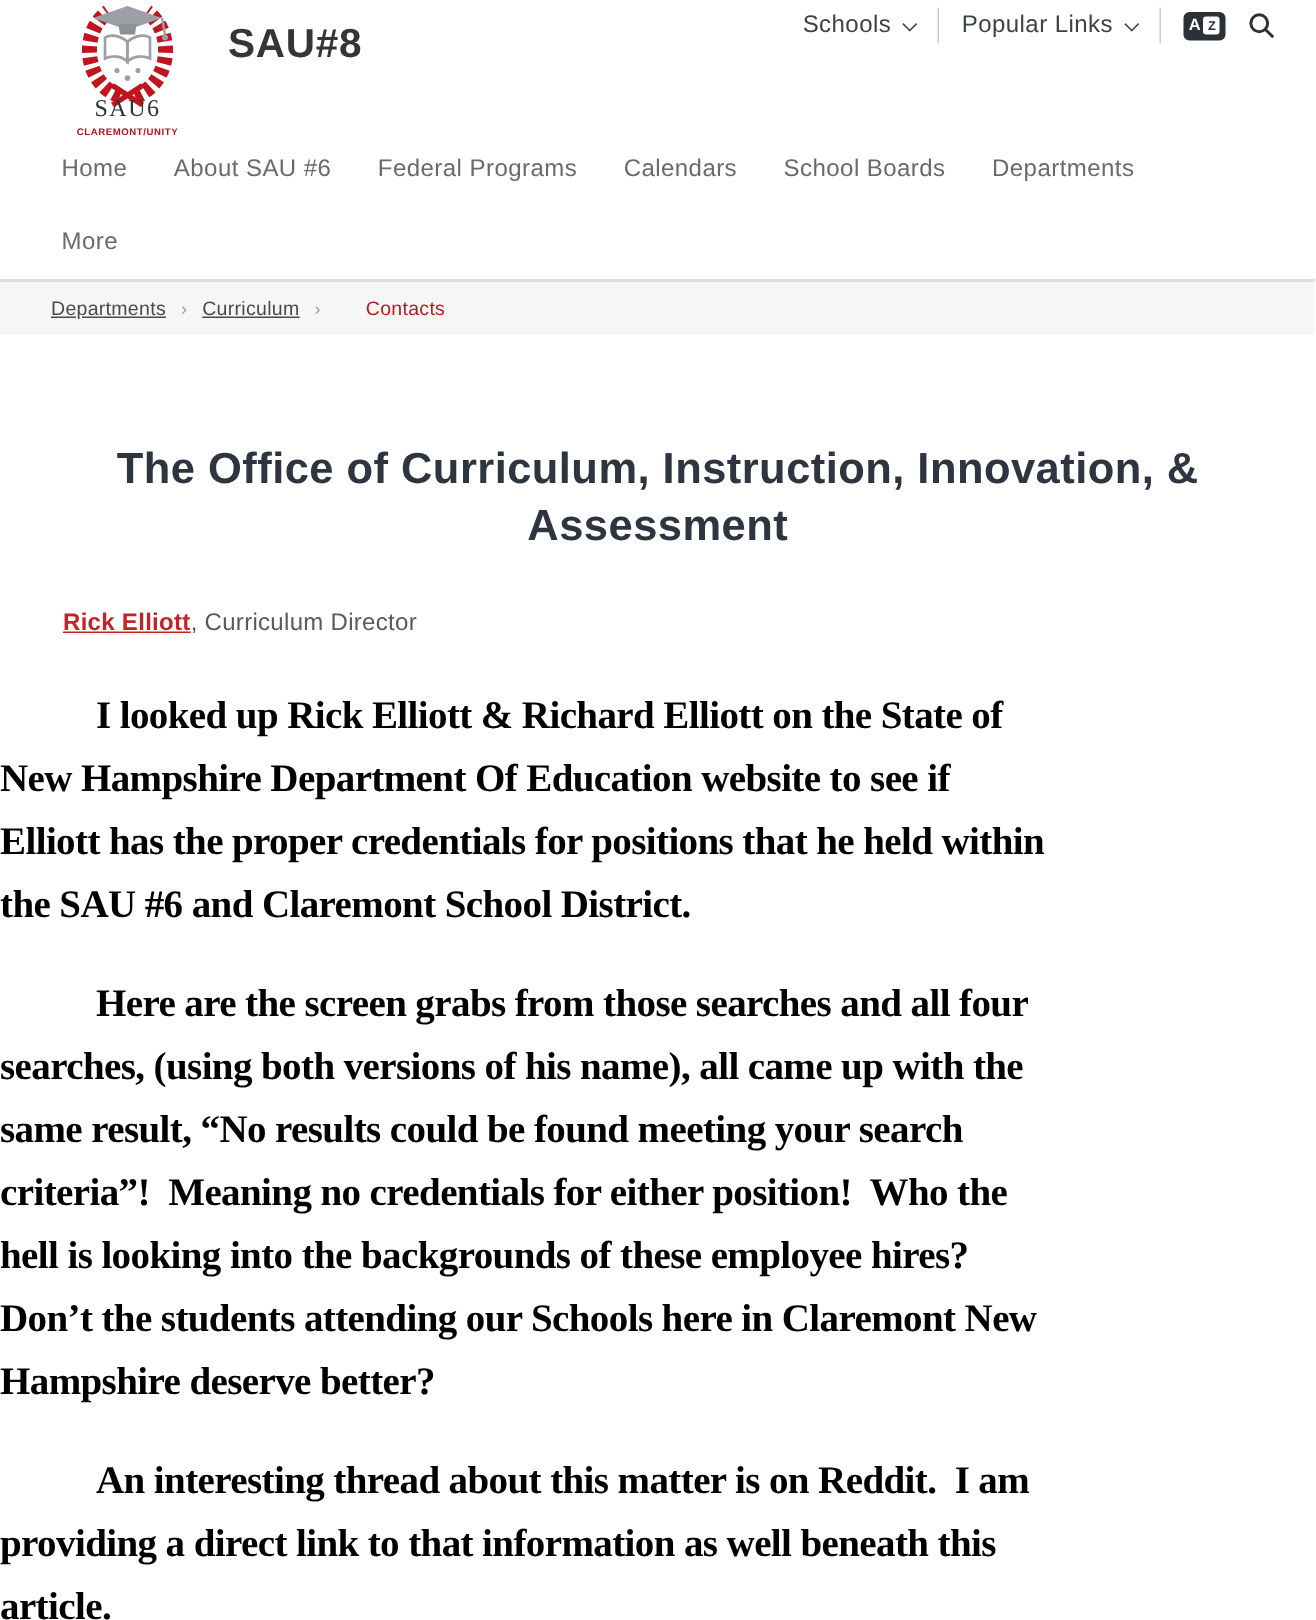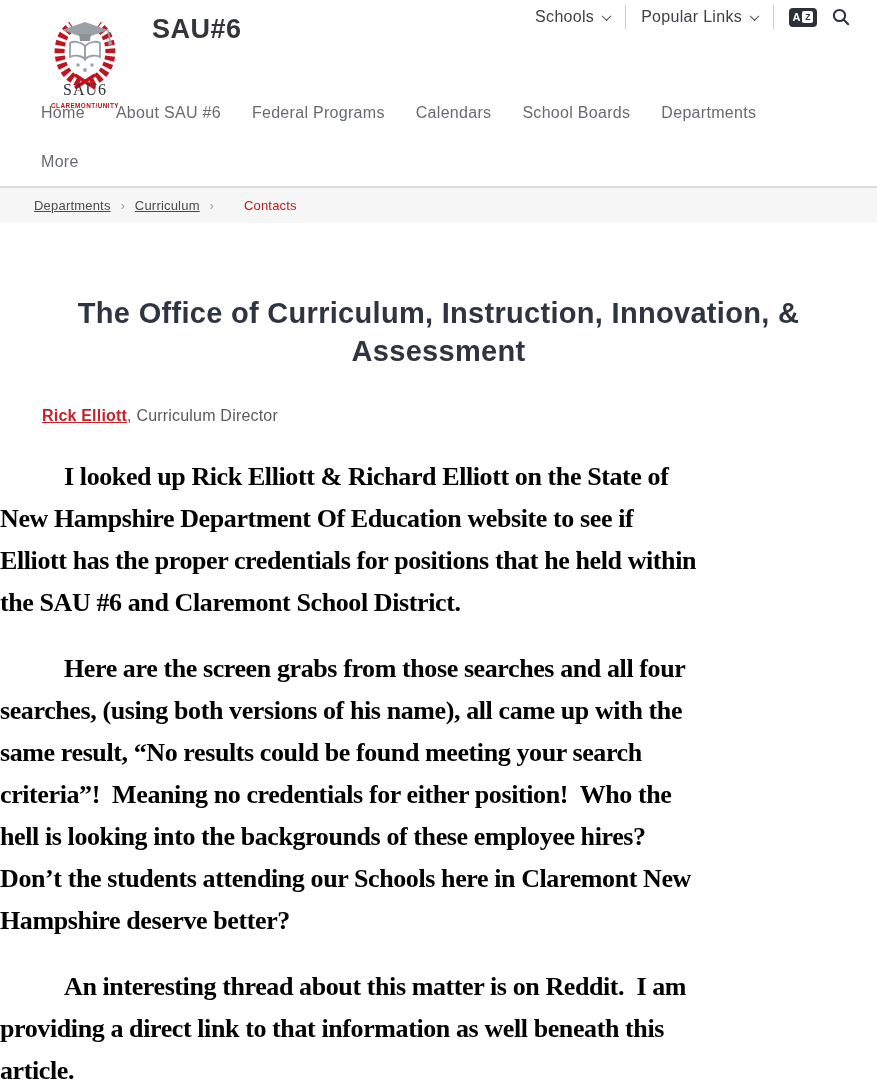--- a/index.html
+++ b/index.html
@@ -9,21 +9,21 @@
     width:877px; height:1080px;
     margin:0 auto;
     background:#fff;
     overflow:hidden;
     font-family:"Liberation Sans", sans-serif;
     color:#3e4247;
   }
 
   
   .site-header { position:relative; height:95px; }
-  .logo { position:absolute; left:44px; top:19px; width:82px; height:93px; cursor:pointer;text-decoration:underline; }
+  .logo { position:absolute; left:44px; top:1px; width:82px; height:93px; cursor:pointer;text-decoration:underline; }
   .brand { position:absolute; left:152px; top:14px; }
   .site-title { font-size:27px; font-weight:800; color:#333538; letter-spacing:0.5px; }
   .tagline { margin-top:9px; font-size:17.5px; color:#9b9b9b; letter-spacing:0.3px; }
 
   .utility { position:absolute; top:5px; right:27px; display:flex; align-items:center; gap:15px; }
   .util-link { display:flex; align-items:center; font-size:16px; color:#3e4247; cursor:pointer; letter-spacing:0.3px; }
   .chev { width:7px; height:7px; border-right:1.8px solid #3e4247; border-bottom:1.8px solid #3e4247;
           transform:rotate(45deg) translate(-1px,-1px); display:inline-block; margin-left:9px; }
   .vdiv { width:1px; height:24px; background:#cccccc; }
   .ticon { width:28px; height:19px; background:#2b3137; border-radius:4px;
@@ -84,21 +84,21 @@
         <circle cx="34" cy="46" r="1.7" fill="#9aa0a5"></circle>
         <circle cx="48" cy="46" r="1.7" fill="#9aa0a5"></circle>
         <circle cx="41" cy="51" r="1.9" fill="#9aa0a5"></circle>
 
         <text x="41" y="76" text-anchor="middle" font-family="Liberation Serif, serif" font-size="16" letter-spacing="1" fill="#2f3237">SAU6</text>
         <text x="41" y="89" text-anchor="middle" font-family="Liberation Sans, sans-serif" font-size="6.4" font-weight="bold" letter-spacing="0.4" fill="#b5121b">CLAREMONT/UNITY</text>
       </svg>
     </div>
 
     <div class="brand">
-      <div class="site-title">SAU#6</div>
+      <div class="site-title">SAU#8</div>
     </div>
 
     <div class="utility">
       <div class="util-link">
         <span>Schools</span>
         <span class="chev"></span>
       </div>
       <div class="vdiv"></div>
       <div class="util-link">
         <span>Popular Links</span>

